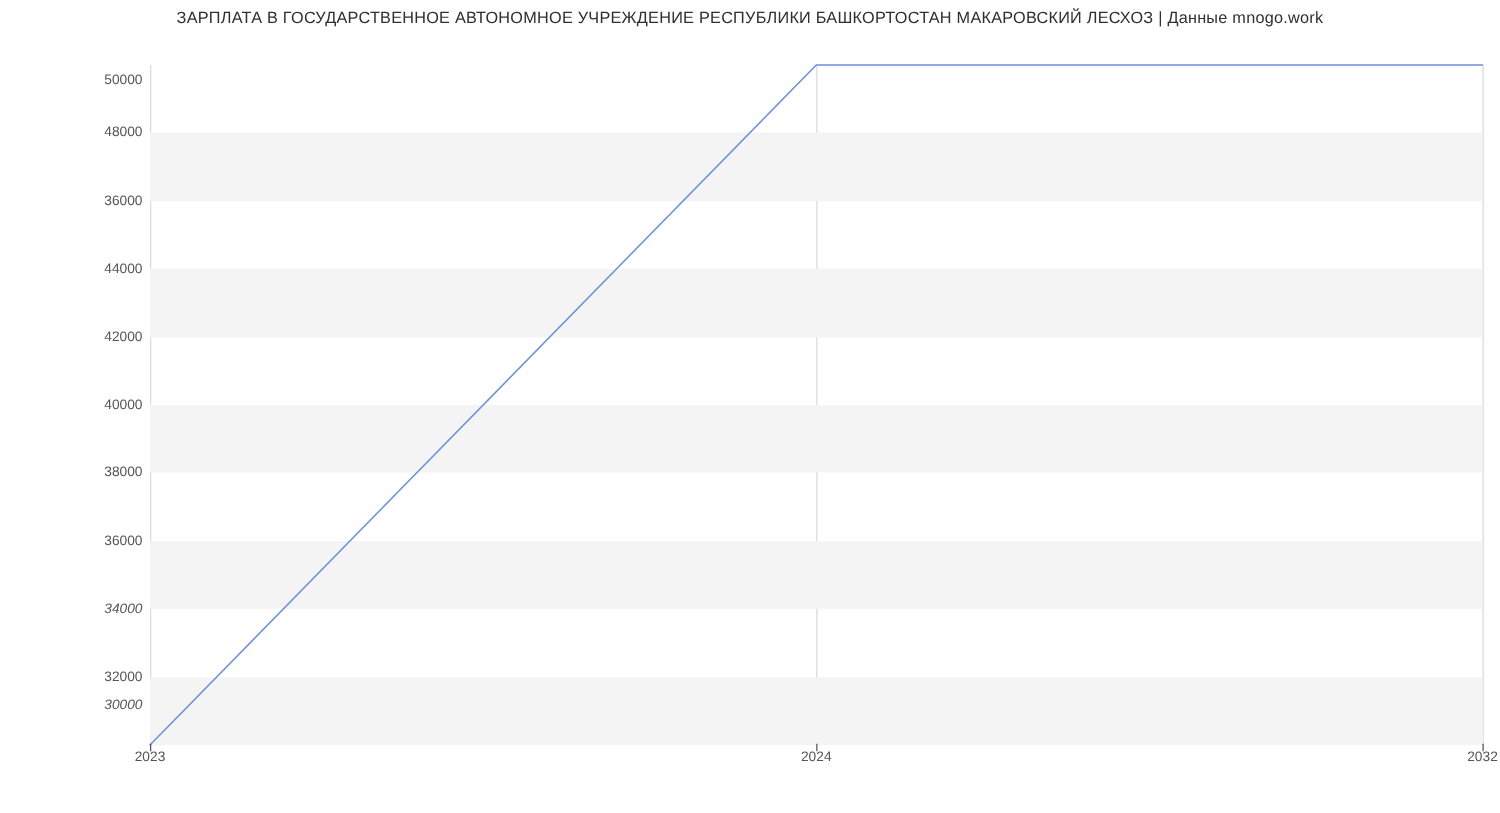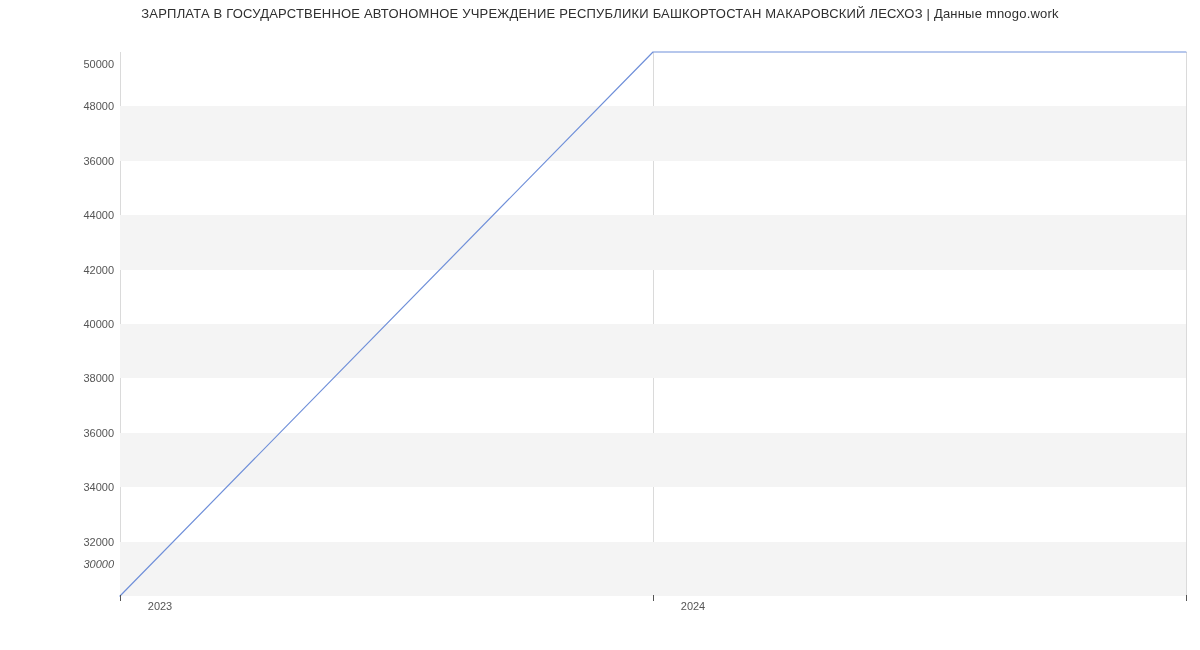--- a/index.html
+++ b/index.html
@@ -58,21 +58,20 @@
     width: 1px; height: 6px;
     background: #555;
   }
   .x-tick-label {
     position: absolute;
     top: 600px;
     transform: translateX(-50%);
     font-size: 11px;
     color: #555;
     text-align: center;
-    margin-left: 40px;
   }
   svg.series {
     position: absolute;
     left: 0; top: 0;
     width: 100%; height: 100%;
     overflow: visible;
   }
   .series-line {
     fill: none;
     stroke: #6f8fd9;
@@ -98,21 +97,21 @@
       <div class="band" style="top: 489.6px; height: 54.4px;"></div>
     <svg class="series">
       <path id="series-path" class="series-line" d="M0,544L533,0L1066,0"></path>
     </svg>
   <div class="x-tick-mark" style="left: 0px;"></div>
       <div class="x-tick-mark" style="left: 533px;"></div>
       <div class="x-tick-mark" style="left: 1066px;"></div>
     </div>
 <div class="y-tick-label" style="top: 564px; font-style: italic;">30000</div>
     <div class="y-tick-label" style="top: 541.6px;">32000</div>
-    <div class="y-tick-label" style="top: 487.2px;">34000</div>
+    <div class="y-tick-label" style="top: 487.2px; font-style: italic;">34000</div>
     <div class="y-tick-label" style="top: 432.8px;">36000</div>
     <div class="y-tick-label" style="top: 378.4px;">38000</div>
     <div class="y-tick-label" style="top: 324px;">40000</div>
     <div class="y-tick-label" style="top: 269.6px;">42000</div>
     <div class="y-tick-label" style="top: 215.2px;">44000</div>
     <div class="y-tick-label" style="top: 160.8px;">36000</div>
     <div class="y-tick-label" style="top: 106.4px;">48000</div>
     <div class="y-tick-label" style="top: 64px;">50000</div>
     <div class="x-tick-label" style="left: 120px;">2023</div>
     <div class="x-tick-label" style="left: 653px;">2024</div>

